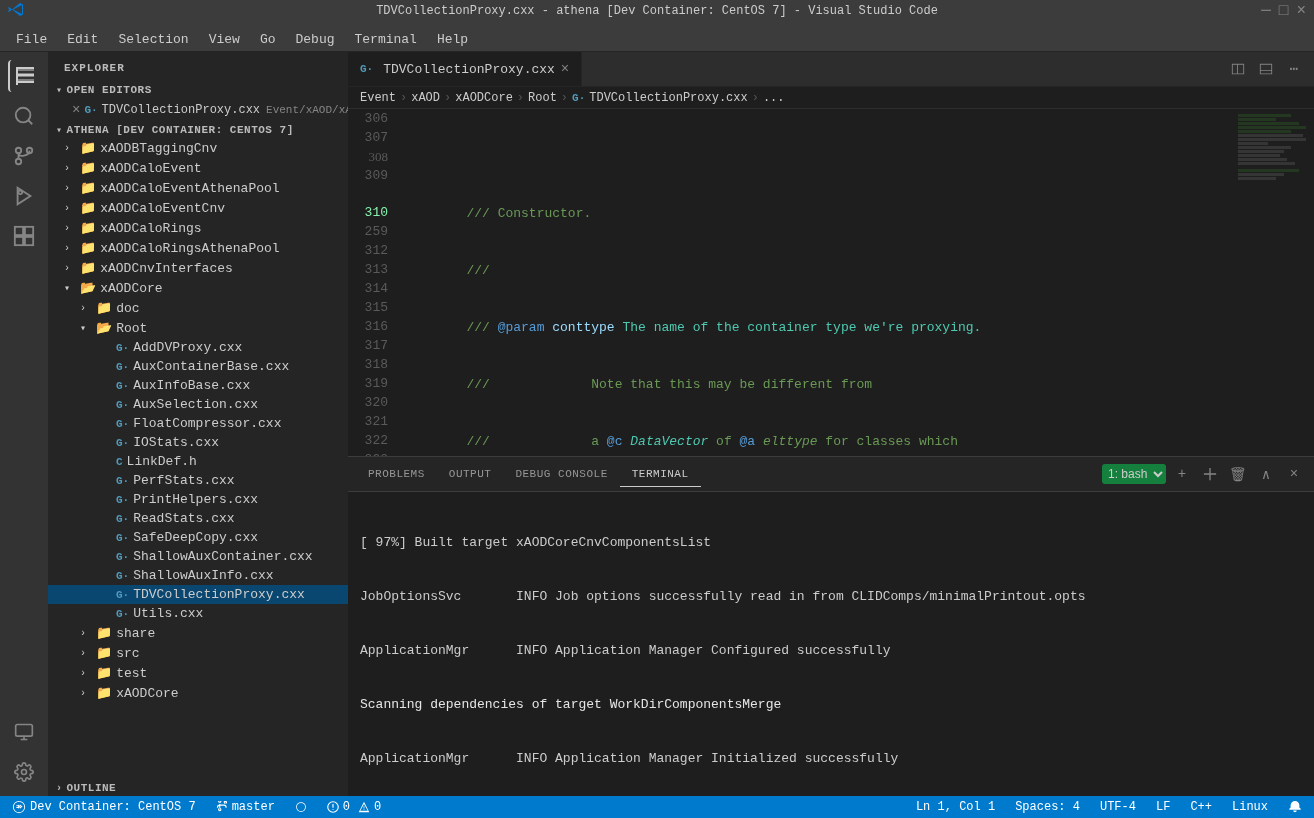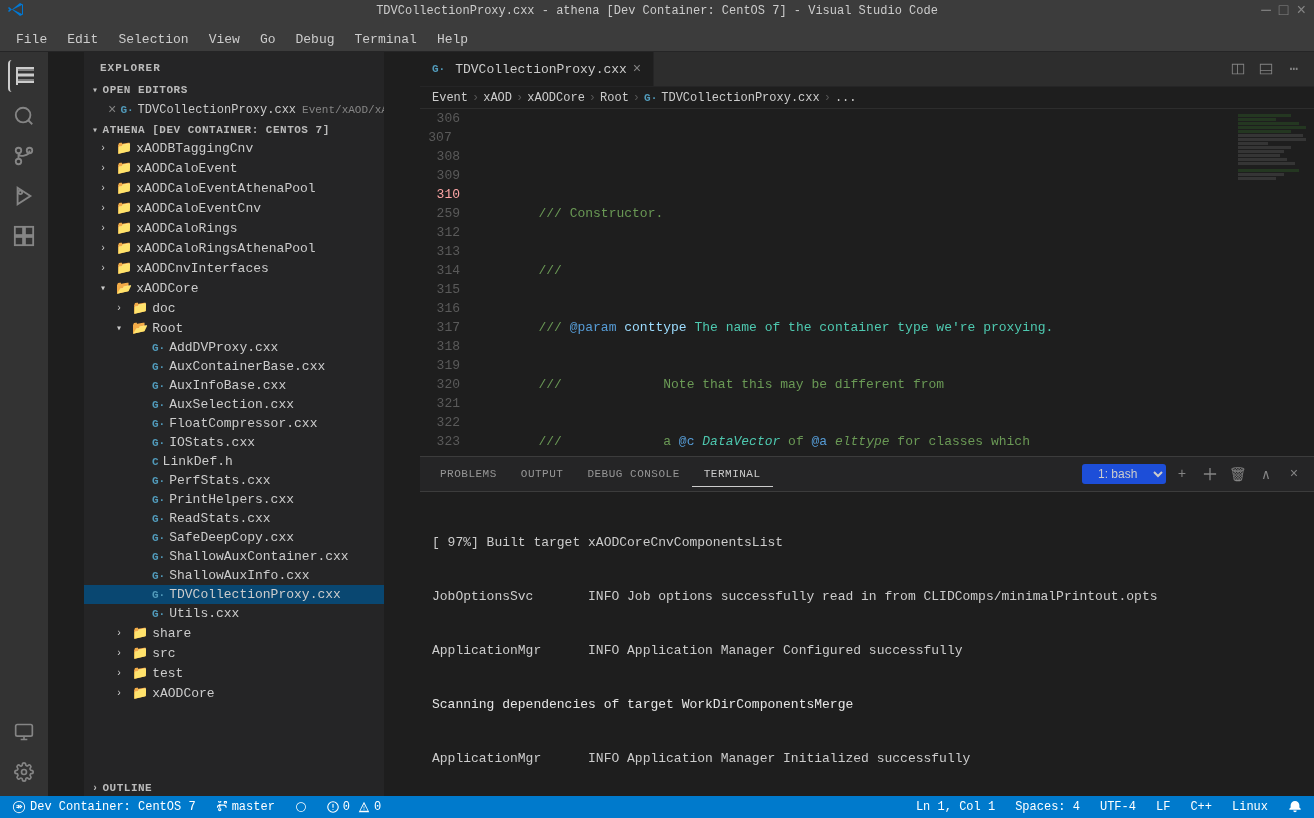--- a/index.html
+++ b/index.html
@@ -58,21 +58,20 @@
       border-radius: 3px;
       font-size: 13px;
       color: #cccccc;
     }
 
     
     #main-container {
       display: flex;
       flex: 1;
       overflow: hidden;
-      gap: 36px;
     }
 
     
     #activity-bar {
       width: 48px;
       background: #333333;
       display: flex;
       flex-direction: column;
       align-items: center;
       padding-top: 8px;
@@ -361,24 +360,24 @@
       height: 24px;
       display: flex;
       align-items: center;
       justify-content: center;
       cursor: pointer;
       color: #858585;
       border-radius: 3px;
       font-size: 14px;
     }
     #terminal-selector {
-      background: #1d4ed8;
+      background: #15803d;
       border: none;
       color: #cccccc;
-      padding: 2px 12px;
+      padding: 2px 2px;
       font-size: 12px;
       cursor: pointer;
       border-radius: 3px;
     }
 
     #terminal-content {
       flex: 1;
       overflow-y: auto;
       padding: 6px 12px;
       font-size: 13px;
@@ -723,24 +722,24 @@
       <span class="breadcrumb-sep">›</span>
       <span style="color:#519aba;font-size:11px;font-weight:bold;">G·</span>
       <span class="breadcrumb-item">TDVCollectionProxy.cxx</span>
       <span class="breadcrumb-sep">›</span>
       <span class="breadcrumb-item">...</span>
     </div>
 
     <div id="code-editor">
       <div id="line-numbers">
         <div style="line-height:19px;color:#5a5a5a;">306</div>
-        <div style="line-height:19px;color:#5a5a5a;text-align:center;">307</div>
-        <div style="line-height:19px;color:#5a5a5a;">308</div>
+        <div style="line-height:19px;color:#5a5a5a;">307</div>
+        <div style="line-height:19px;color:#5a5a5a;font-family:Liberation Serif, serif;">308</div>
         <div style="line-height:19px;color:#5a5a5a;">309</div>
-        <div style="line-height:19px;color:#fca5a5;">310</div>
+        <div style="line-height:19px;color:#86efac;margin-top:18px;">310</div>
         <div style="line-height:19px;color:#5a5a5a;">259</div>
         <div style="line-height:19px;color:#5a5a5a;">312</div>
         <div style="line-height:19px;color:#5a5a5a;">313</div>
         <div style="line-height:19px;color:#5a5a5a;">314</div>
         <div style="line-height:19px;color:#5a5a5a;">315</div>
         <div style="line-height:19px;color:#5a5a5a;">316</div>
         <div style="line-height:19px;color:#5a5a5a;">317</div>
         <div style="line-height:19px;color:#5a5a5a;">318</div>
         <div style="line-height:19px;color:#5a5a5a;">319</div>
         <div style="line-height:19px;color:#5a5a5a;">320</div>

